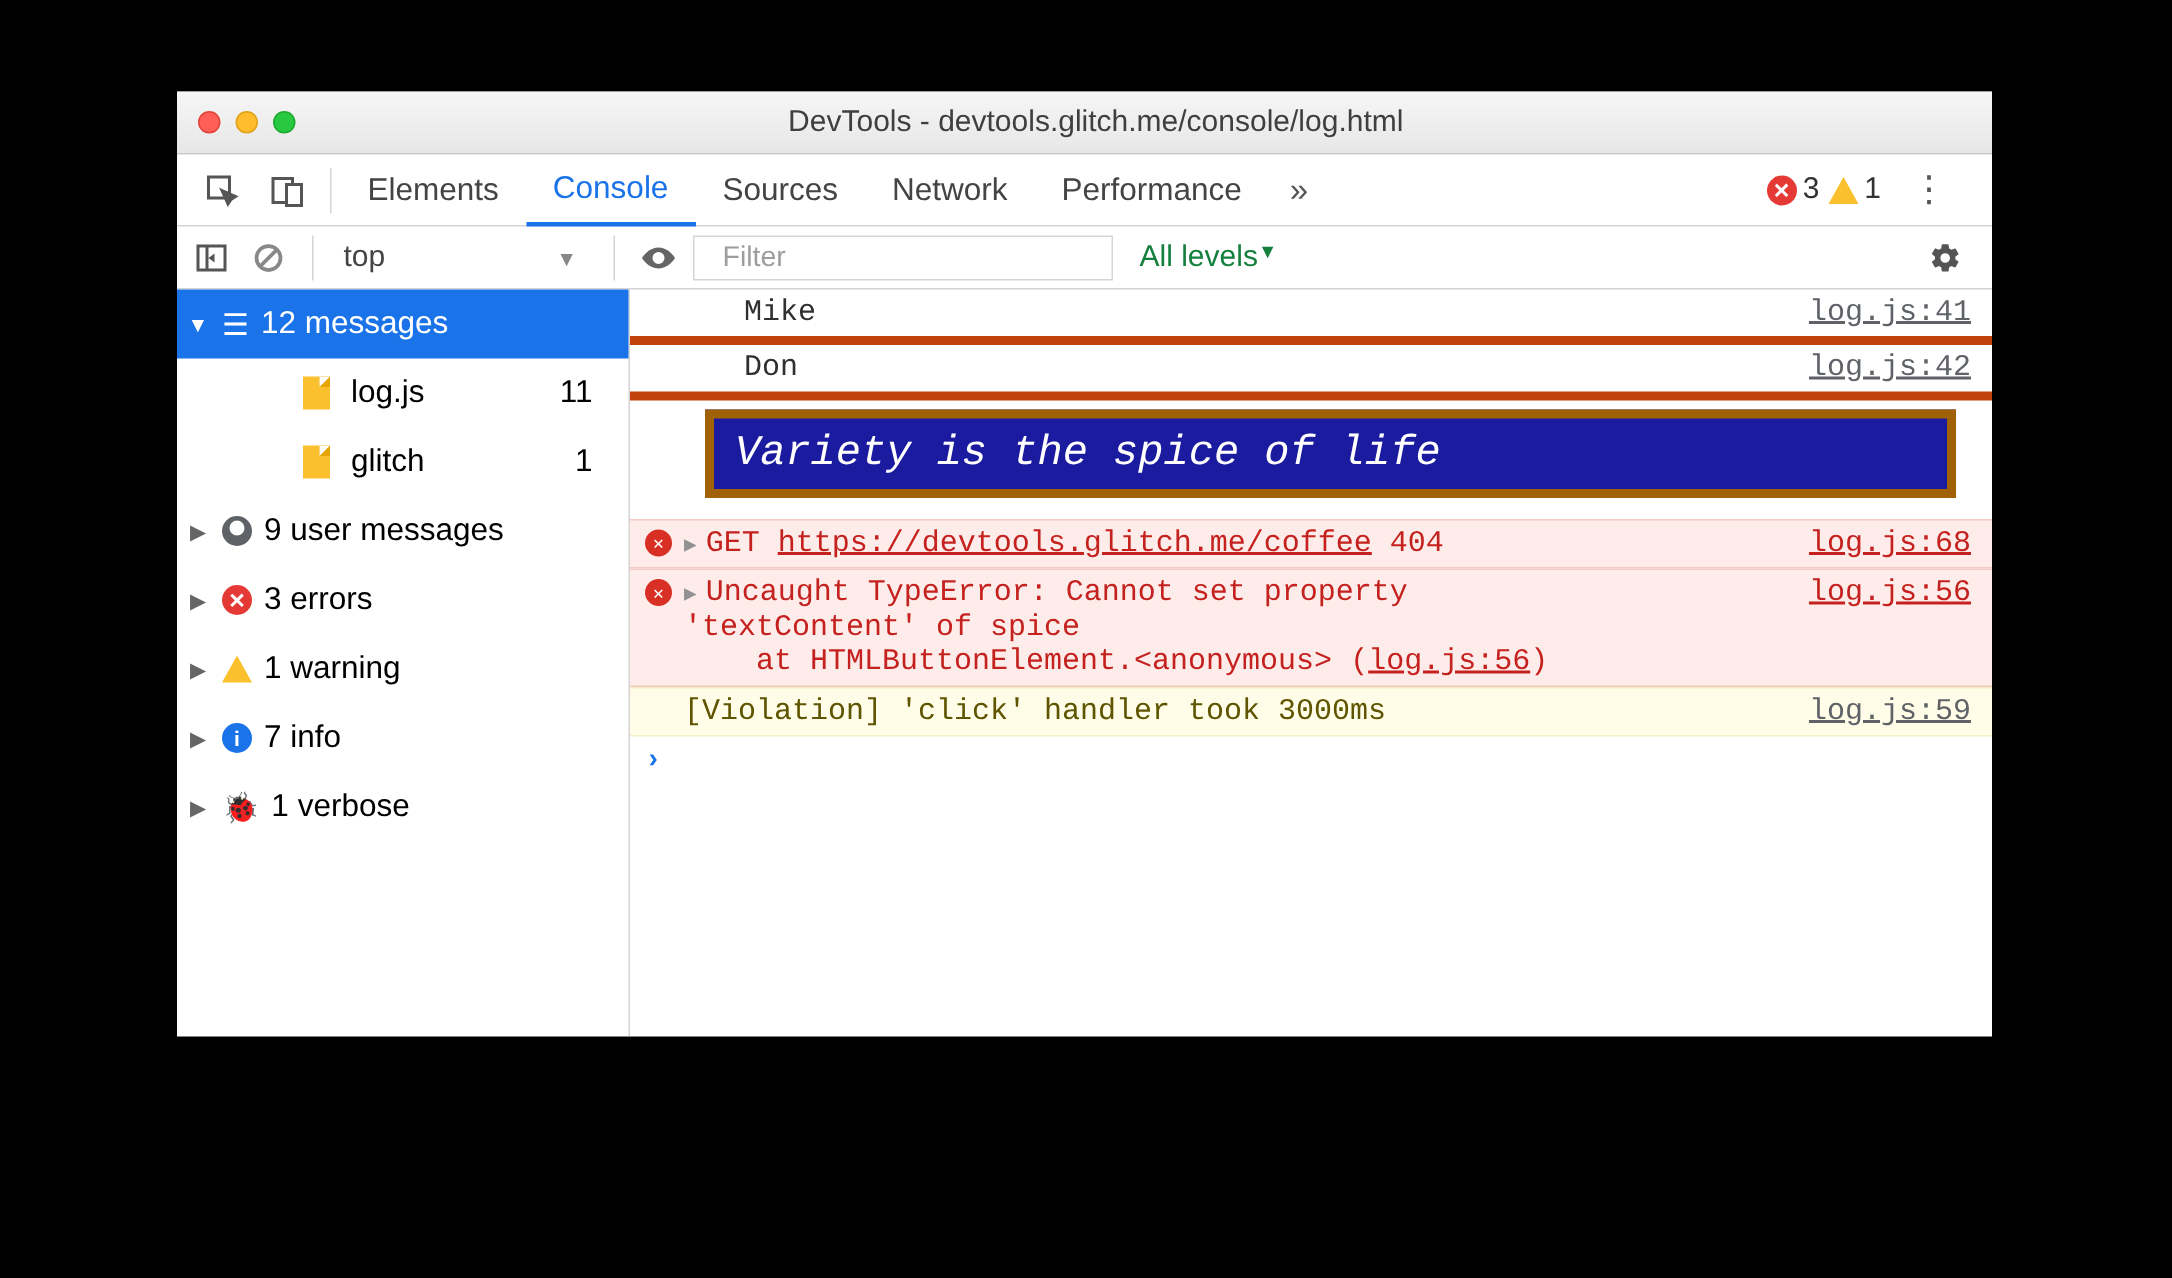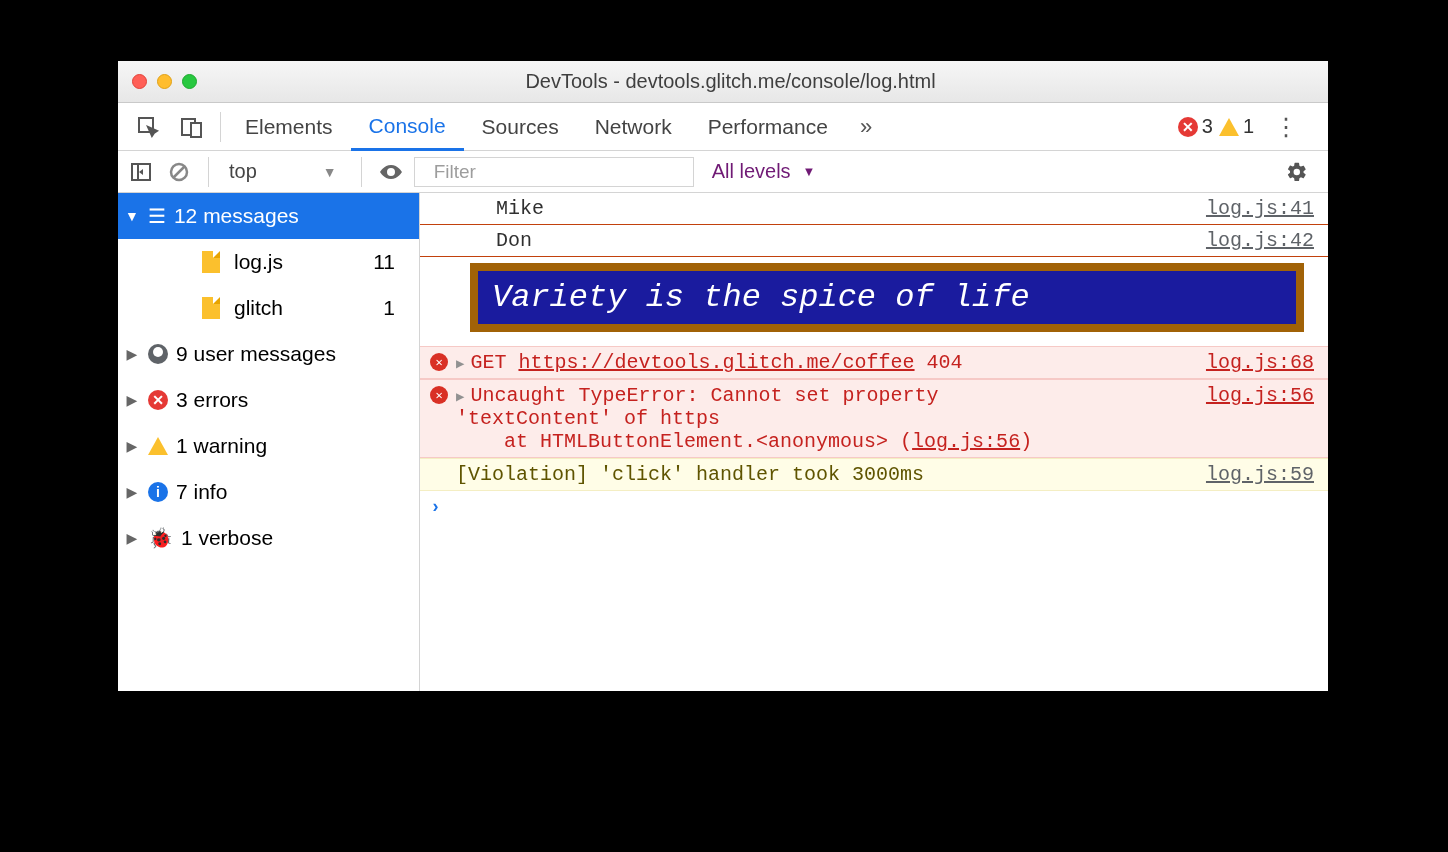--- a/index.html
+++ b/index.html
@@ -52,54 +52,54 @@
   .tab-right { margin-left:auto; display:flex; align-items:center; gap:6px; padding-right:8px;}
   .badge-err { display:flex; align-items:center; gap:4px; font-size:20px; color:#333;}
   .badge-warn { display:flex; align-items:center; gap:4px; font-size:20px; color:#333;}
   .icon-err-circle { width:20px;height:20px;border-radius:50%;background:#e53935;color:#fff;display:flex;align-items:center;justify-content:center;font-size:14px;font-weight:bold;}
   .icon-warn-tri { width:0;height:0;border-left:10px solid transparent;border-right:10px solid transparent;border-bottom:18px solid #fbc02d;position:relative;}
   .kebab { font-size:24px; color:#555; padding:0 14px; cursor:pointer;}
   .toolbar2 {
     height:42px; border-bottom:1px solid #d4d4d4; display:flex; align-items:center; padding:0 8px; gap:8px;
   }
   .tb-btn { width:30px; display:flex; justify-content:center; color:#555;}
-  .ctx-select { font-size:20px; color:#444; padding:0 10px 0 6px; display:flex; align-items:center; gap:66px;}
+  .ctx-select { font-size:20px; color:#444; padding:0 10px 0 6px; display:flex; align-items:center; gap:114px;}
   .ctx-select .chev { color:#888; font-size:14px;}
   .eye { color:#656565; }
   .filter-input {
     height:30px; font-size:19px; color:#333; border:1px solid #d4d4d4; padding:2px 19px; width:280px; background:#fff;
   }
   .filter-input::placeholder{color:#9d9d9d;}
-  .levels { font-size:20px; color:#701a75; display:flex; align-items:center; gap:12px; padding:0 10px;}
+  .levels { font-size:20px; color:#15803d; display:flex; align-items:flex-start; gap:0; padding:0 10px;}
   .gear { margin-left:auto; color:#555; padding:0 12px;}
   .body { display:flex; height: calc(100% - 42px - 48px - 42px);}
   .sidebar {
     width:302px; border-right:1px solid #d4d4d4; font-size:21px;
   }
   .side-row { display:flex; align-items:center; height:46px; padding:0 6px 0 6px; gap:8px;}
   .side-row .arrow { width:16px; color:#666; font-size:14px; text-align:center;}
   .side-row.sel { background:#1a73e8; color:#fff;}
   .side-row.sel .arrow{color:#fff;}
   .side-row .count { margin-left:auto; padding-right:18px;}
   .side-sub { padding-left:84px; }
   .file-icon { width:18px;height:22px; background:#fbc02d; position:relative; margin-right:6px;}
   .file-icon::before{content:"";position:absolute;top:0;right:0;width:0;height:0;border-left:7px solid #fff;border-bottom:7px solid #e8a400;}
   .list-icon { font-size:20px; }
   .user-icon{width:20px;height:20px;border-radius:50%;background:#5f6368;position:relative;}
   .user-icon::after{content:"";position:absolute;top:3px;left:5px;width:10px;height:10px;border-radius:50%;background:#fff;}
   .info-icon{width:20px;height:20px;border-radius:50%;background:#1a73e8;color:#fff;font-weight:bold;font-size:14px;display:flex;align-items:center;justify-content:center;}
   .bug-icon{color:#333;font-size:20px;}
   .mono { font-family: Menlo, Consolas, "Courier New", monospace; }
   .console-area { flex:1; overflow:auto; font-size:20px; }
-  .cline { display:flex; border-bottom:1px solid #c2410c; padding:4px 10px 4px 10px; align-items:start;}
+  .cline { display:flex; border-bottom:6px solid #c2410c; padding:4px 10px 4px 10px; align-items:start;}
   .cline .gutter { width:60px; flex-shrink:0; border-left:2px solid #e5e5e5; margin-left:6px; padding-left:12px;}
   .cline .content { flex:1; color:#303030;}
   .cline .src { color:#5f6368; text-decoration:underline; padding-right:4px; flex-shrink:0;margin-left:25px;}
   .styled-box {
-    background:#1a1b9e; color:#fff; font-style:italic; font-size:32px; border:8px solid #a16207;
+    background:#1a1b9e; color:#fff; font-style:italic; font-size:28px; border:6px solid #a16207;
     padding:8px 14px; margin:6px 0 6px 40px; width: calc(100% - 54px);
   }
   .err-row { background:#fdecea; border-top:1px solid #f6c9c6; border-bottom:1px solid #f6c9c6; }
   .err-row .content, .err-row .src { color:#c5221f; }
   .err-row a { color:#c5221f; text-decoration:underline;}
   .err-row .arrow-sm { color:#919191; font-size:14px; margin-right:6px;}
   .err-icon-sm { width:18px;height:18px;border-radius:50%;background:#d93025;color:#fff;font-size:12px;display:flex;align-items:center;justify-content:center;margin-right:8px;margin-top:2px; flex-shrink:0;}
   .warn-row { background:#fffde7; border-top:1px solid #f4eec3; border-bottom:1px solid #f4eec3;}
   .warn-row .content { color:#5f5400;}
   .prompt-row { display:flex; padding:6px 10px; align-items:center;}
@@ -258,21 +258,21 @@
           <a class="link-u">https://devtools.glitch.me/coffee</a>
           <span>404</span>
         </div>
         <div class="src">log.js:68</div>
       </div>
 
       <div class="cline err-row" style="align-items:flex-start;">
         <span class="err-icon-sm">✕</span>
         <div class="content">
           <span class="arrow-sm">▶</span><span>Uncaught TypeError: Cannot set property</span><br>
-          <span>'textContent' of https</span><br>
+          <span>'textContent' of spice</span><br>
           <span style="white-space:pre;">    at HTMLButtonElement.</span><span>&lt;anonymous&gt;</span><span> (</span><a class="link-u">log.js:56</a><span>)</span>
         </div>
         <div class="src">log.js:56</div>
       </div>
 
       <div class="cline warn-row">
         <div style="width:26px;"></div>
         <div class="content">[Violation] 'click' handler took 3000ms</div>
         <div class="src" style="color:#5f6368;">log.js:59</div>
       </div>

